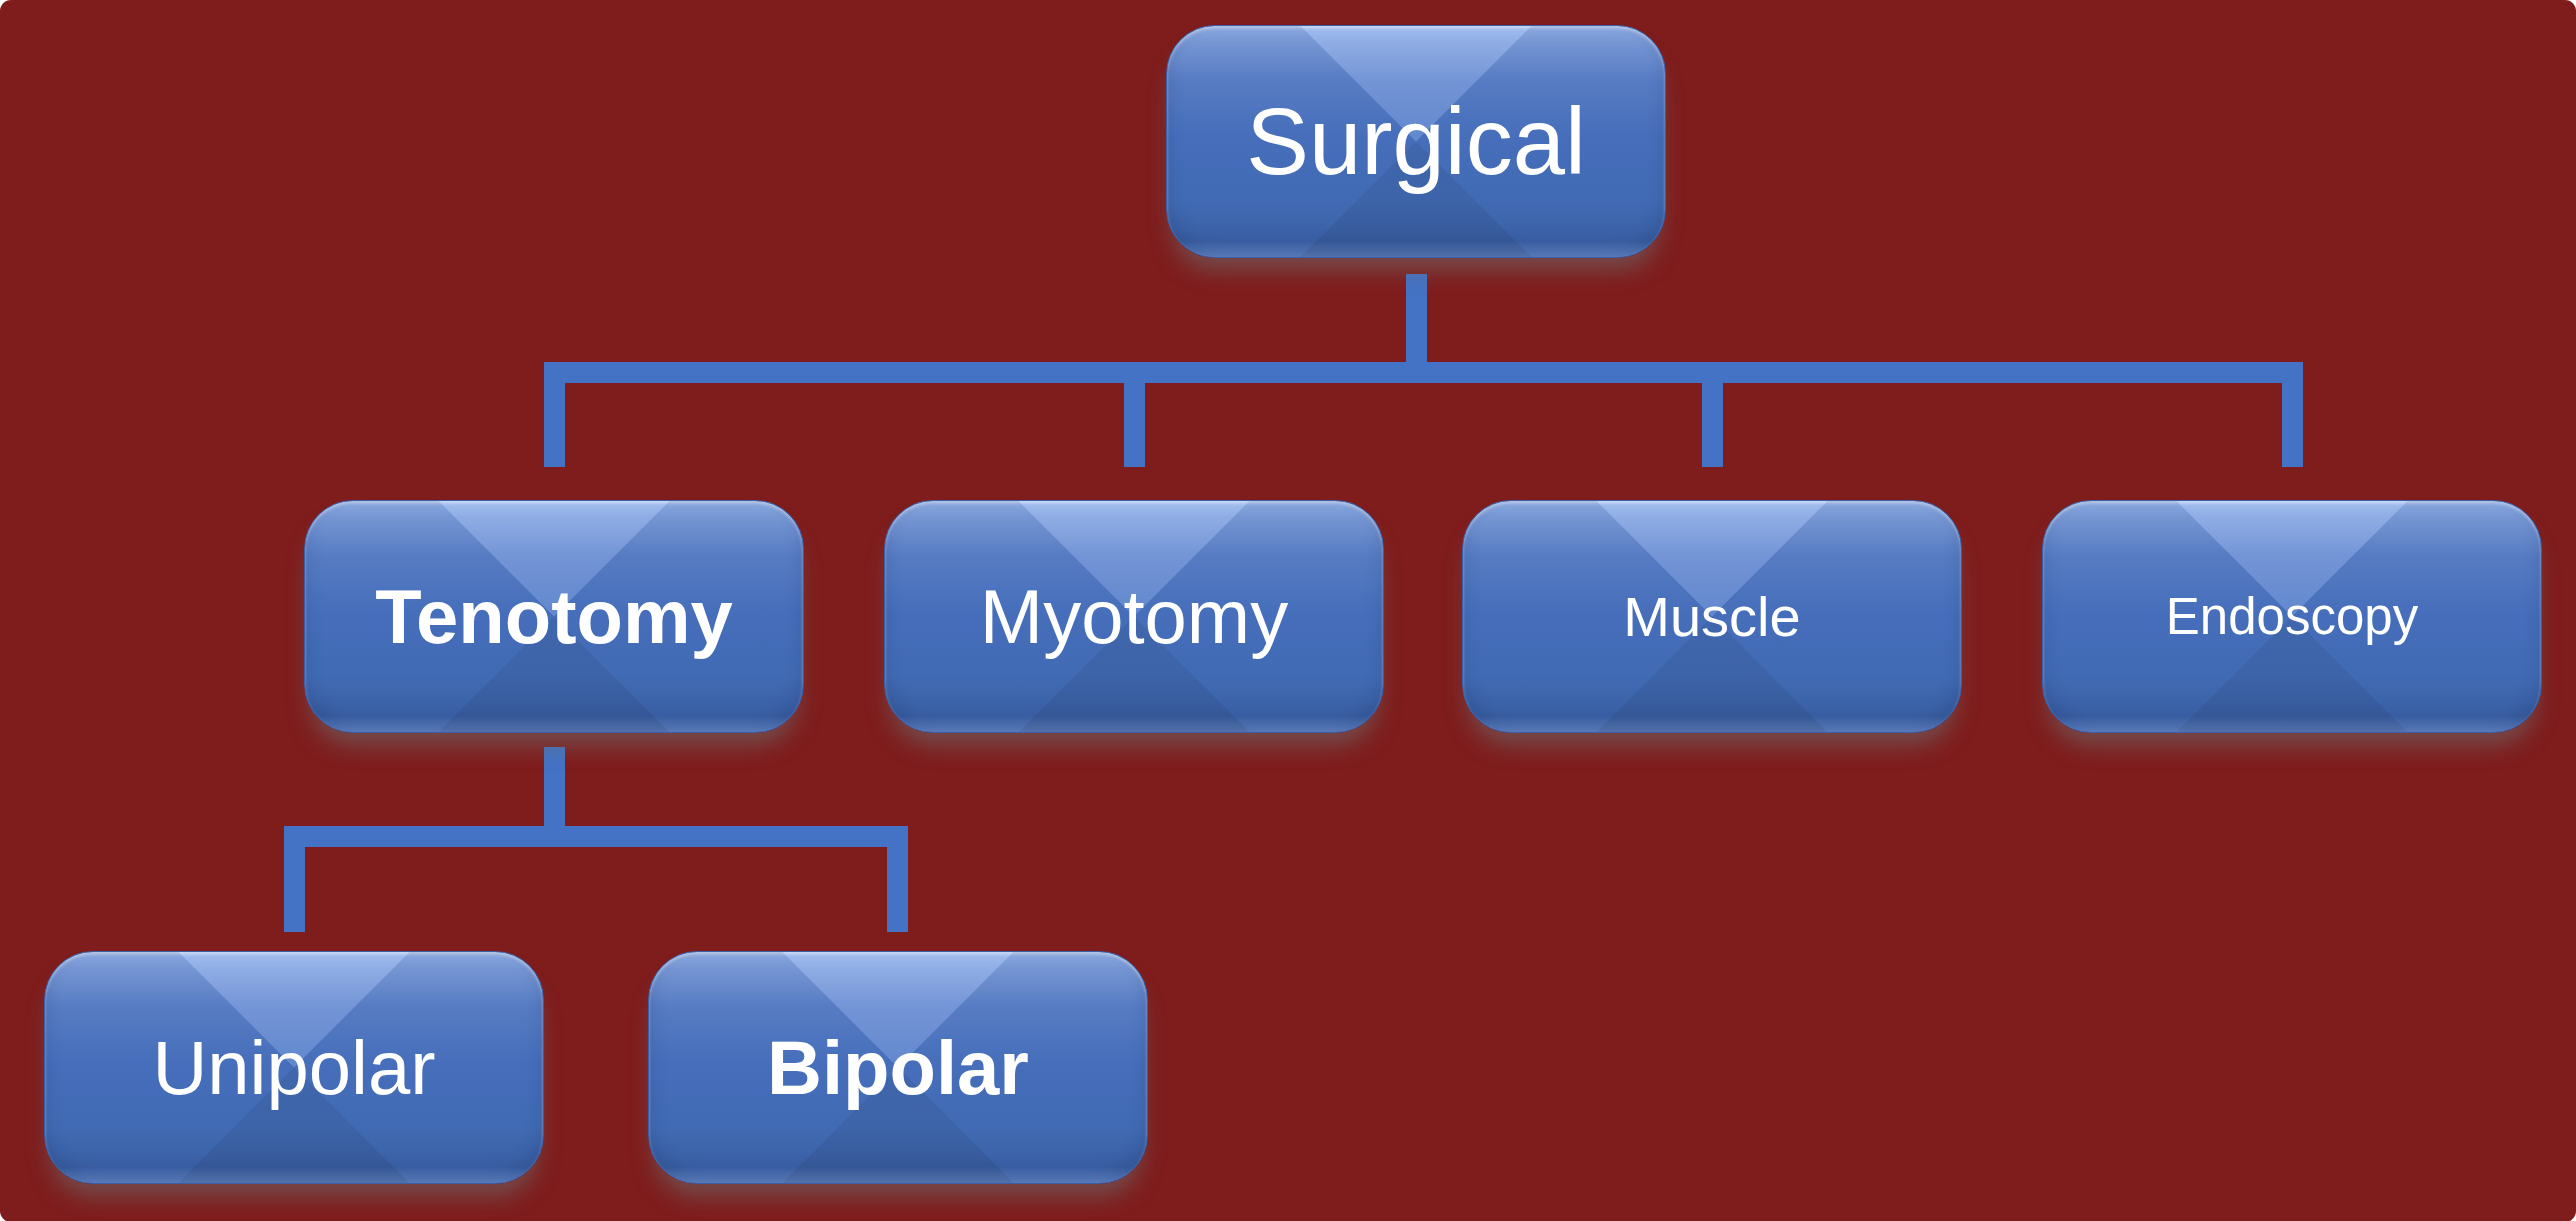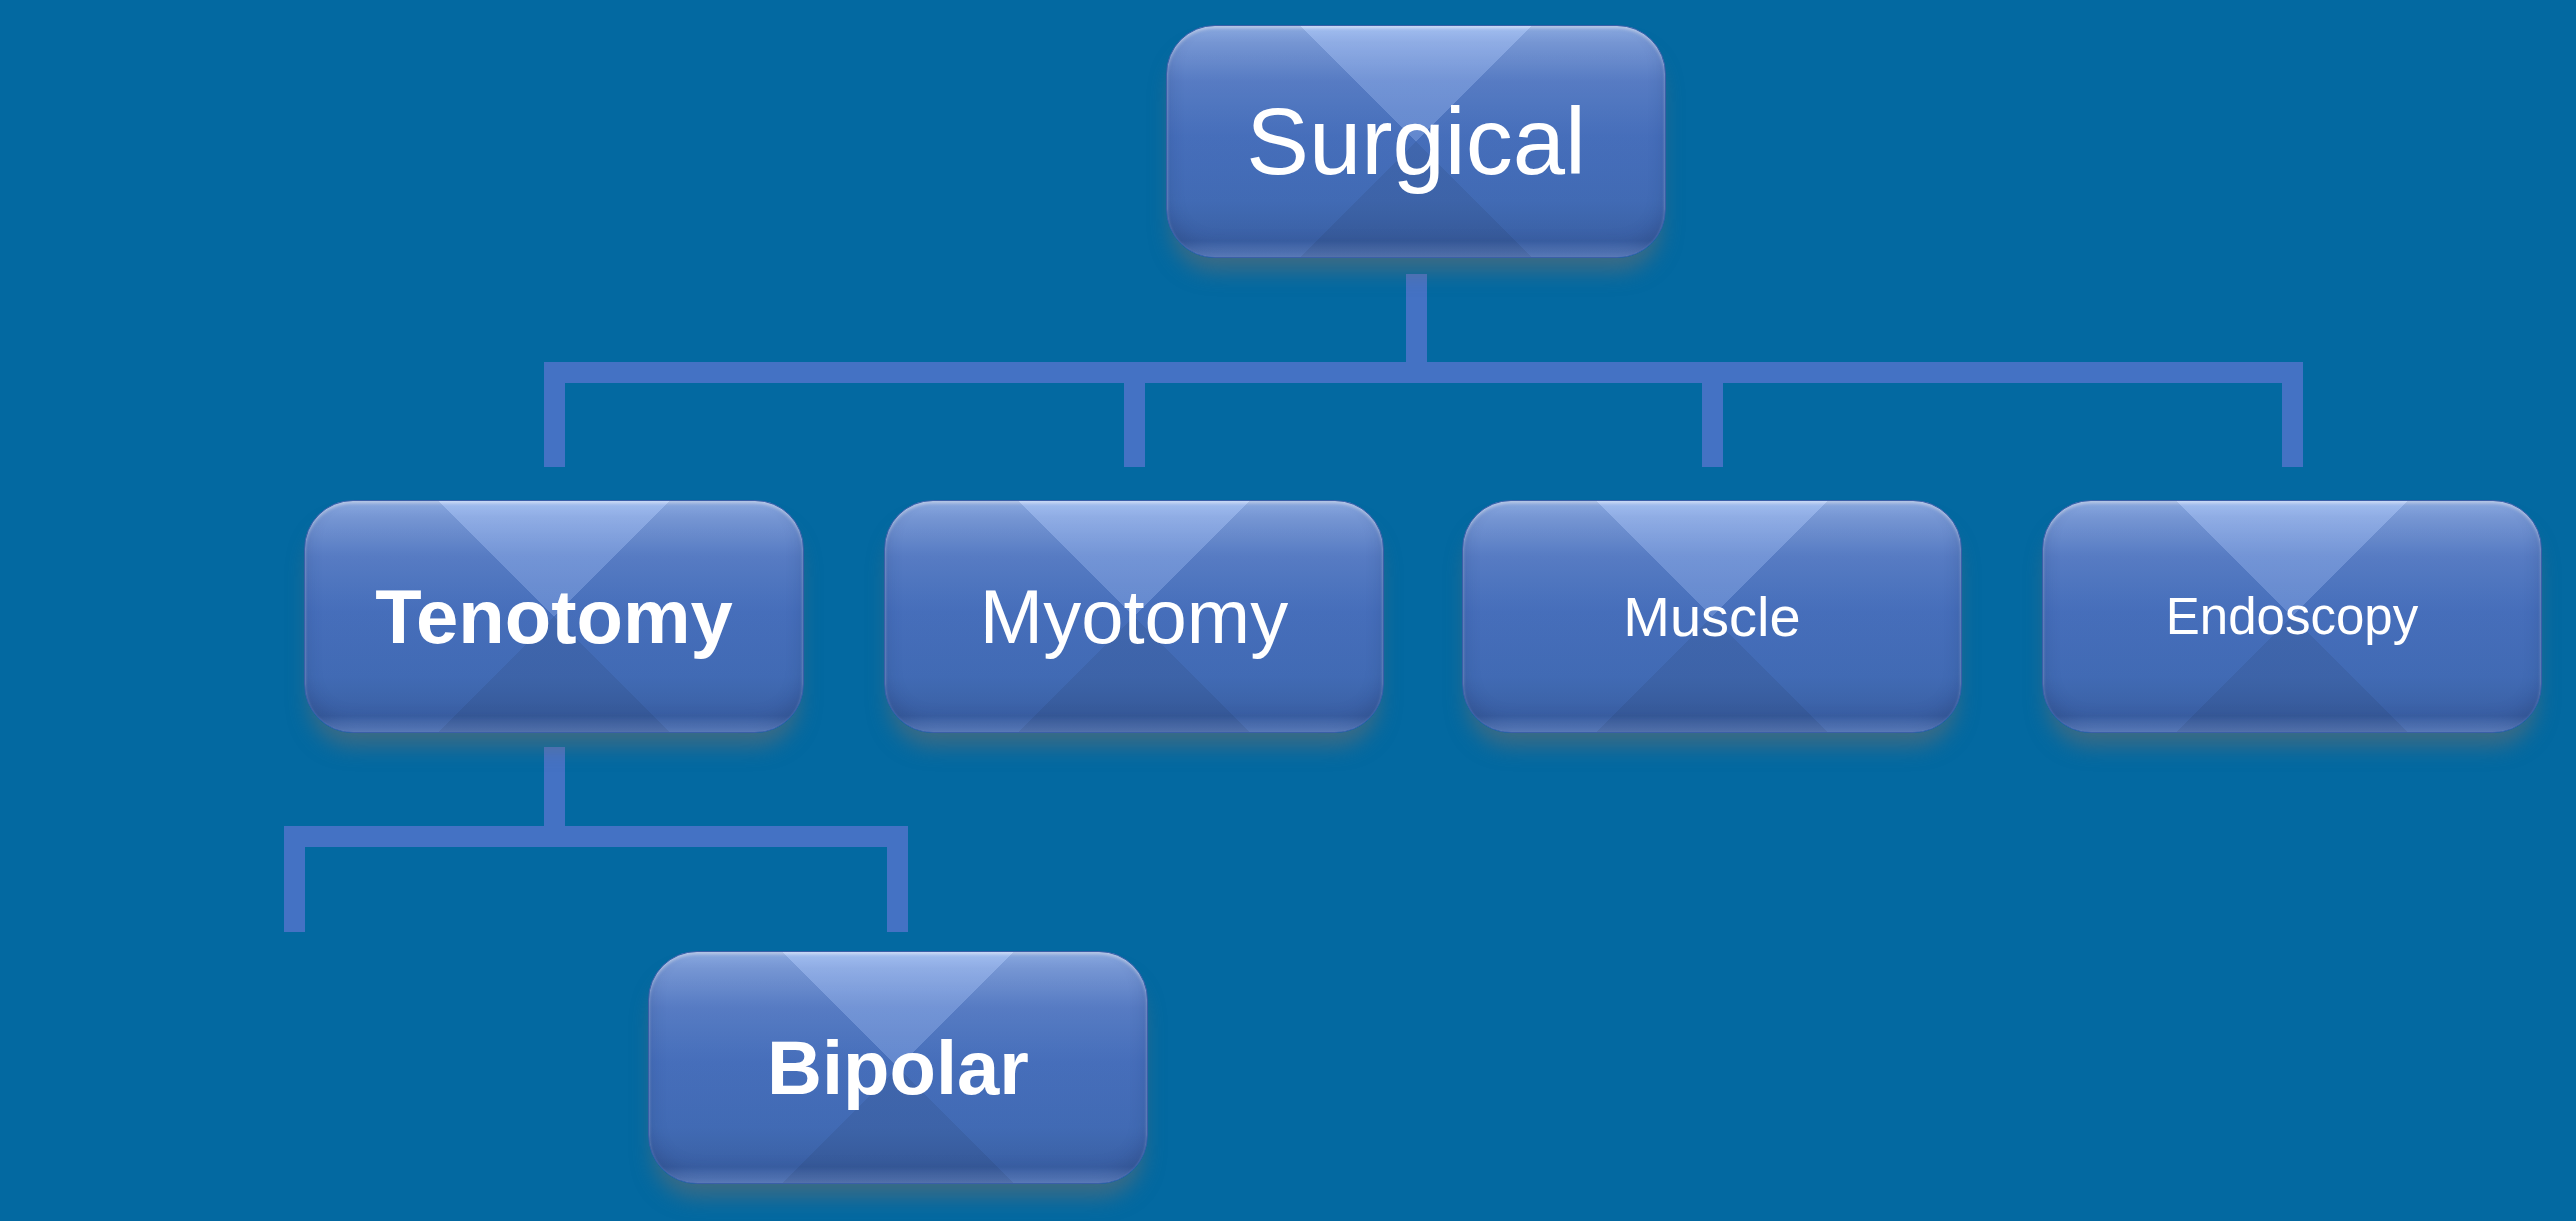--- a/index.html
+++ b/index.html
@@ -1,22 +1,23 @@
 <!DOCTYPE html>
 <html style="font-size:12.7px"><head>
 <meta charset="utf-8">
 <style>
   html, body { margin: 0; padding: 0; background: #ffffff; }
   #stage {
     position: relative;
     width: 2576px;
     height: 1222px;
-    background: #0369a1;
+    background: #7f1d1d;
     overflow: hidden;
     font-family: "Liberation Sans", sans-serif;
+    border-radius: 11px;
   }
 
   
   .conn {
     position: absolute;
     background: #4472c4;
   }
   .c-stem-surgical  { left: 1406px; top: 274px;  width: 21px;   height: 109px; }
   .c-bar-level1     { left: 544px;  top: 362px;  width: 1759px; height: 21px;  }
   .c-drop-tenotomy  { left: 544px;  top: 383px;  width: 21px;   height: 84px; }
@@ -119,19 +120,22 @@
   </div>
 
   <div class="node n-muscle">
     <span class="node-label">Muscle</span>
   </div>
 
   <div class="node n-endoscopy">
     <span class="node-label">Endoscopy</span>
   </div>
 
+  <div class="node n-unipolar">
+    <span class="node-label">Unipolar</span>
+  </div>
 
   <div class="node n-bipolar">
     <span class="node-label">Bipolar</span>
   </div>
 
 </div>
 
 
 </body></html>

